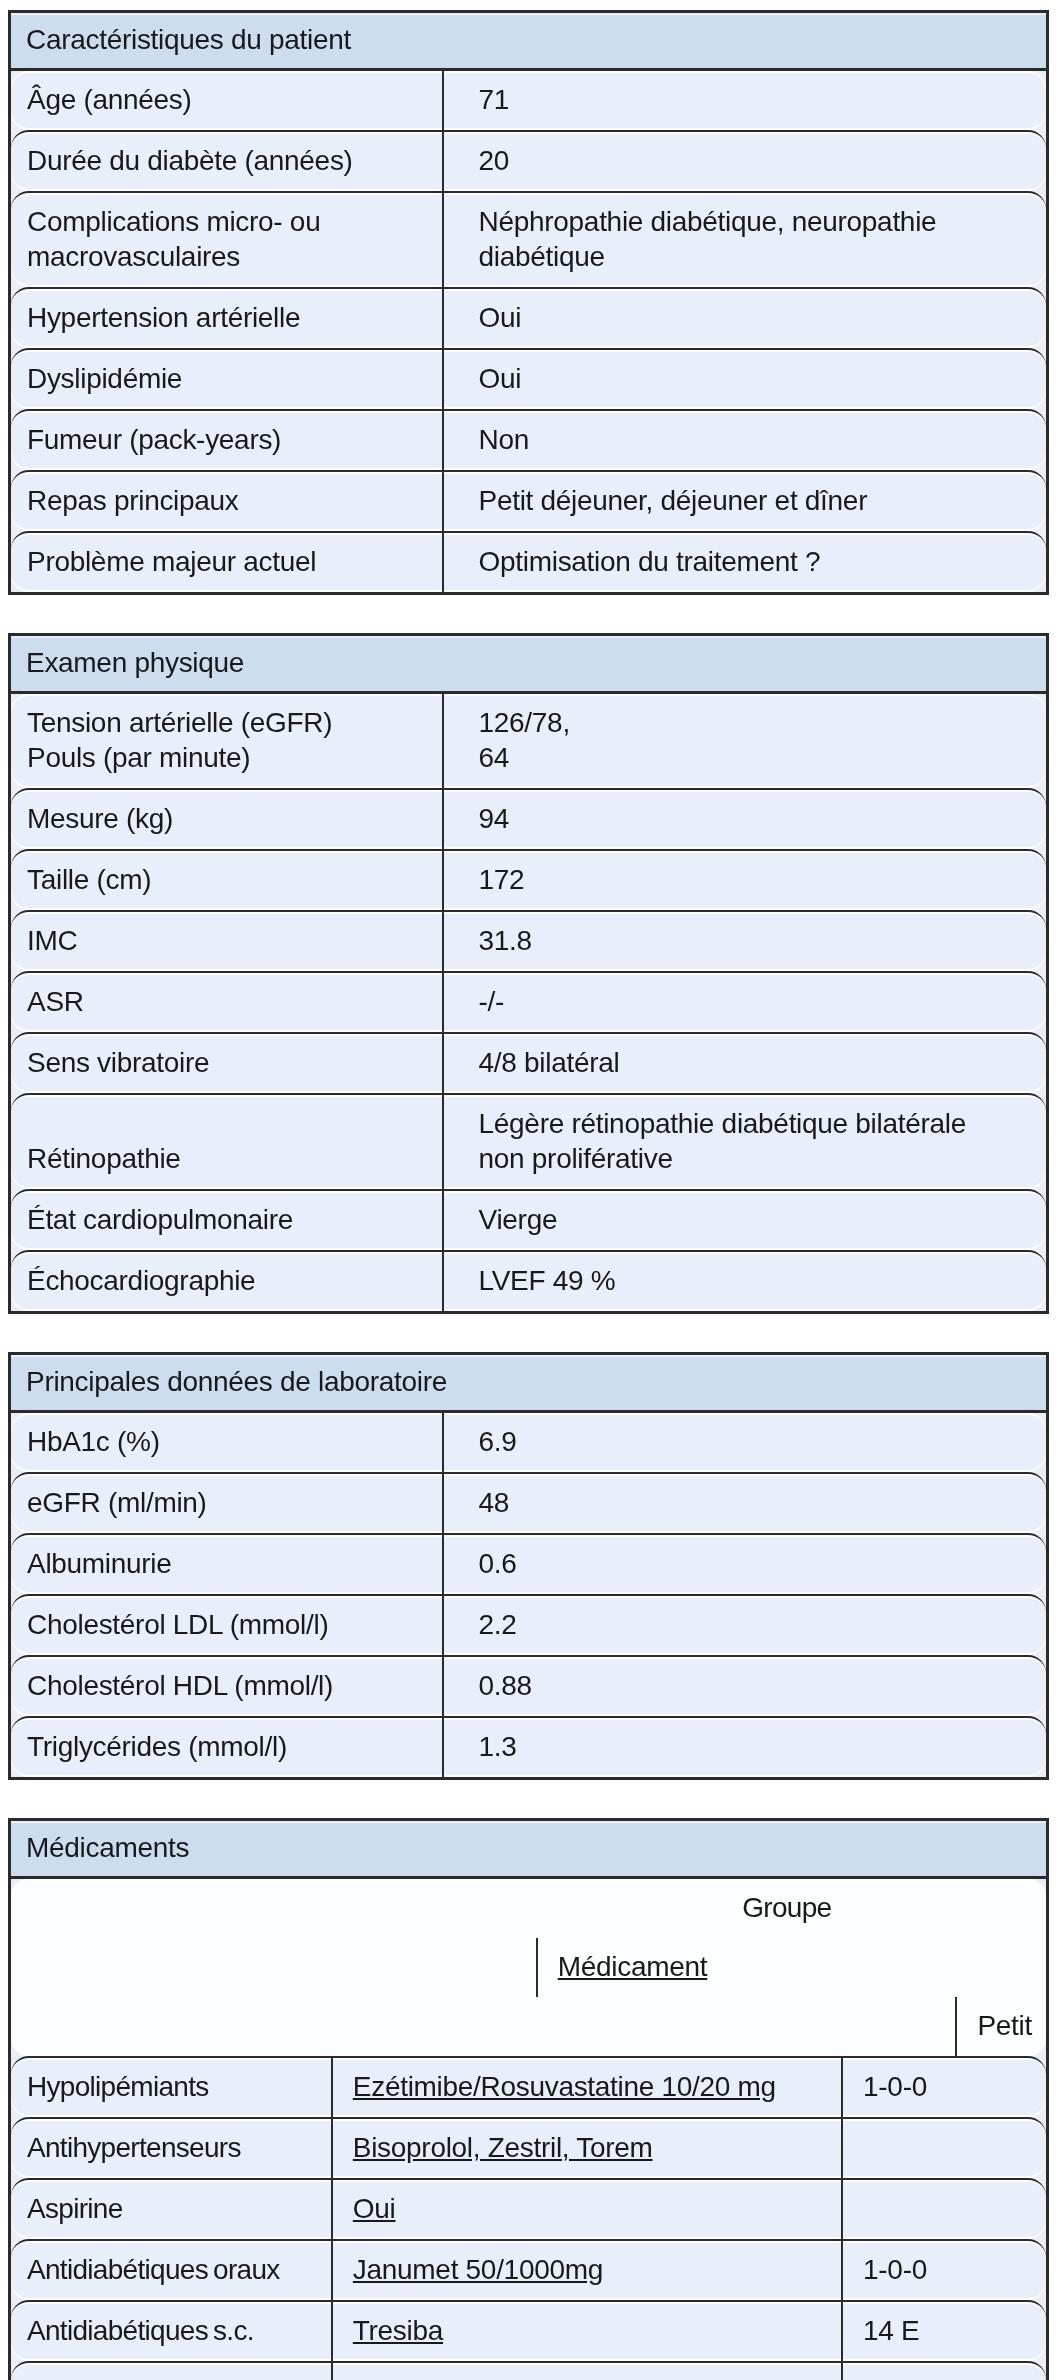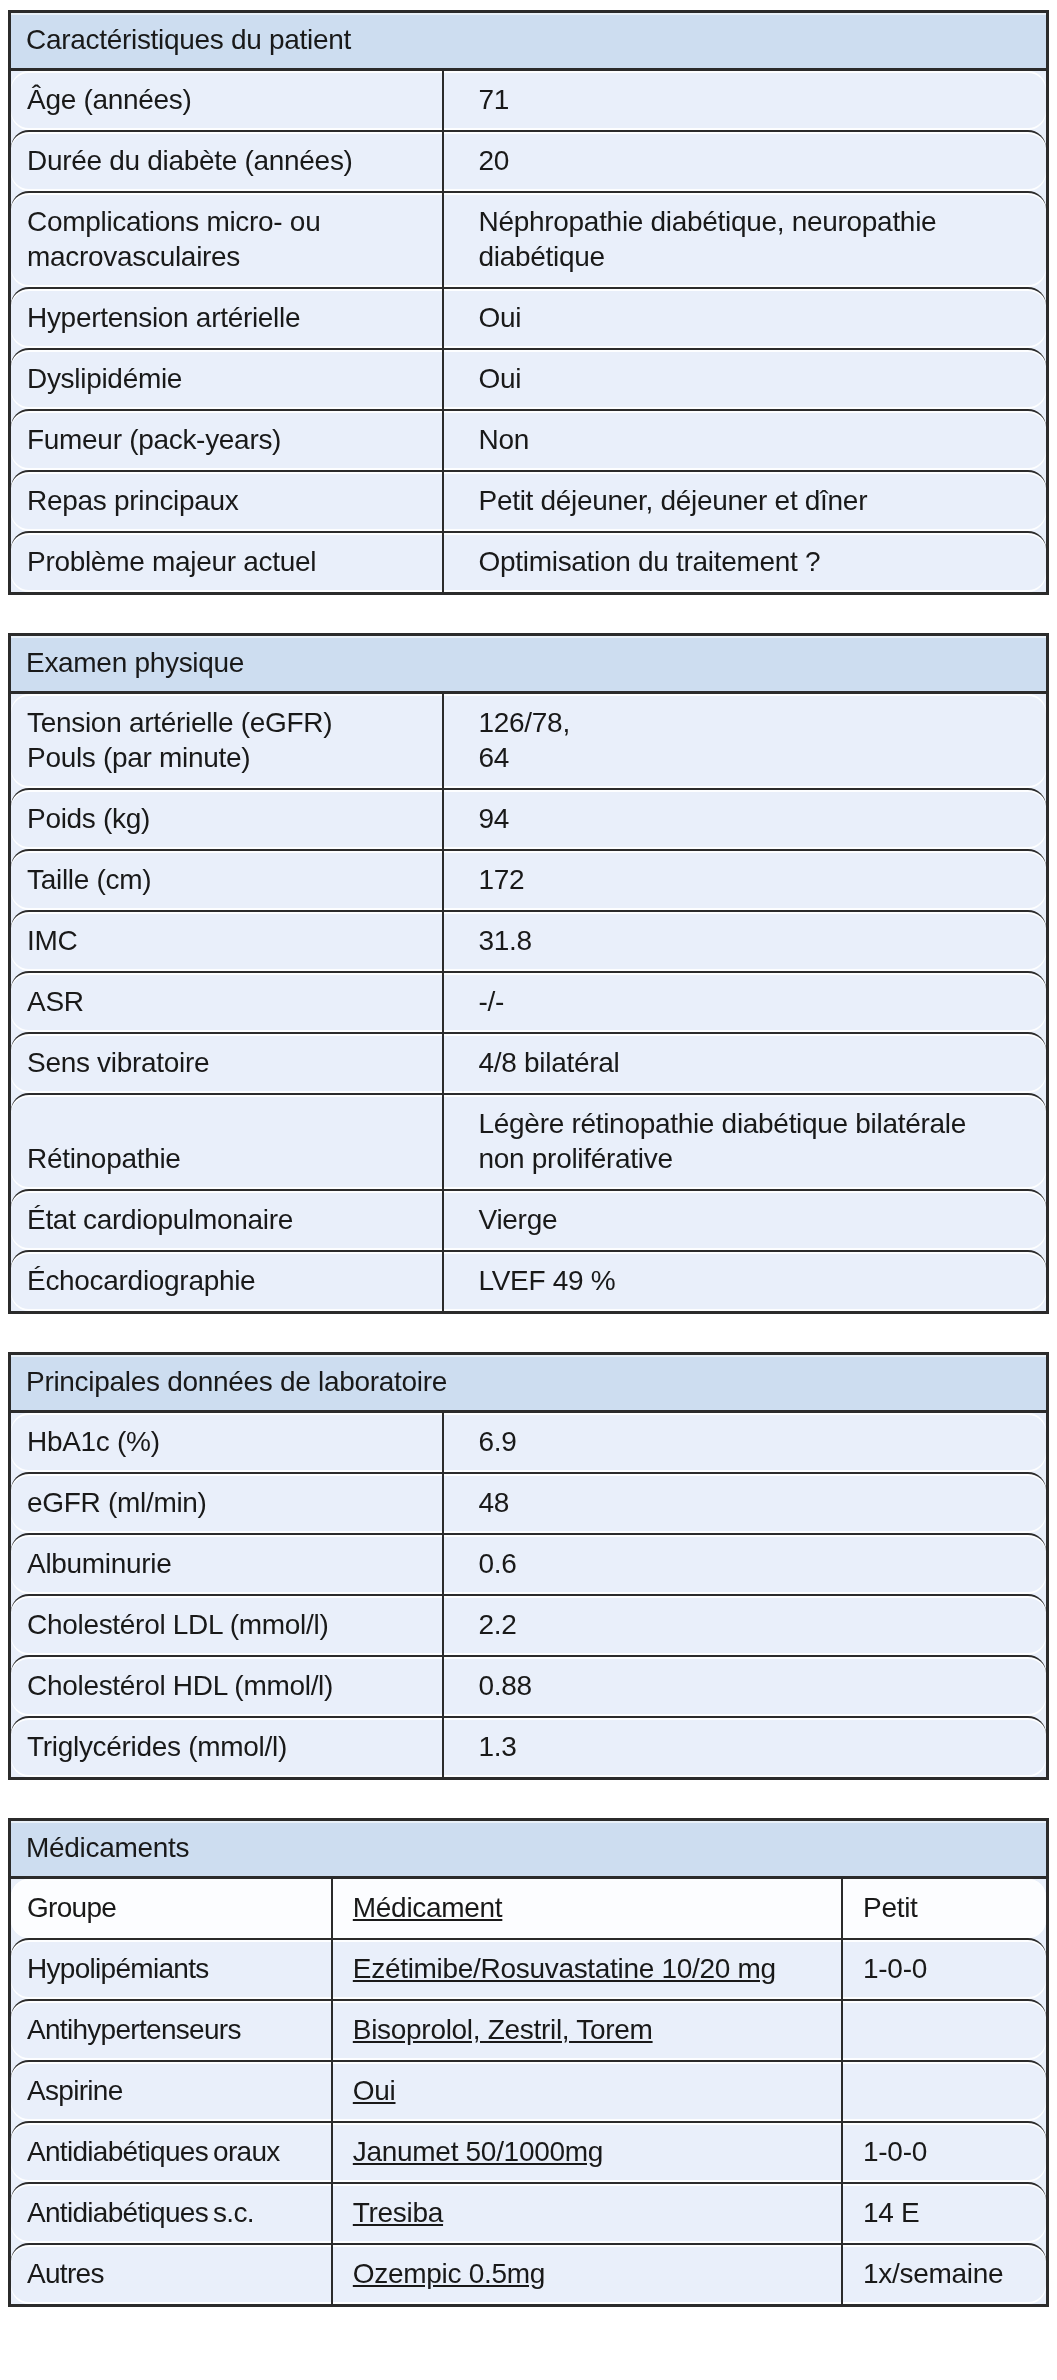--- a/index.html
+++ b/index.html
@@ -43,21 +43,21 @@
   }
   .tbl-body{display:block;}
   .row{
     display:flex;
     align-items:flex-end;
     background:var(--row-bg);
     box-shadow:inset 0 2px 0 var(--hairline), inset 0 -2px 0 var(--hairline);
     border-radius:18px;
   }
   .row + .row{border-top:2.5px solid var(--border-dark);}
-  .row.header-row{background:var(--header-row-bg);}
+  .row.header-row{background:var(--header-row-bg);flex-direction:column;}
   .cell{
     box-sizing:border-box;
     padding:11px 14px 13px 16px;
     font-size:28px;
     line-height:35px;
     min-height:59px;
     letter-spacing:-0.3px;
     white-space:pre-line;
     overflow:hidden;
   }
@@ -117,21 +117,21 @@
   <section class="tbl">
     <div class="tbl-title">Examen physique</div>
     <div class="tbl-body two">
         <div class="row">
           <div class="cell c0">Tension artérielle (eGFR)
 Pouls (par minute)</div>
           <div class="cell c1">126/78,
 64</div>
         </div>
         <div class="row">
-          <div class="cell c0">Poids (kg)</div>
+          <div class="cell c0">Mesure (kg)</div>
           <div class="cell c1">94</div>
         </div>
         <div class="row">
           <div class="cell c0">Taille (cm)</div>
           <div class="cell c1">172</div>
         </div>
         <div class="row">
           <div class="cell c0">IMC</div>
           <div class="cell c1">31.8</div>
         </div>

